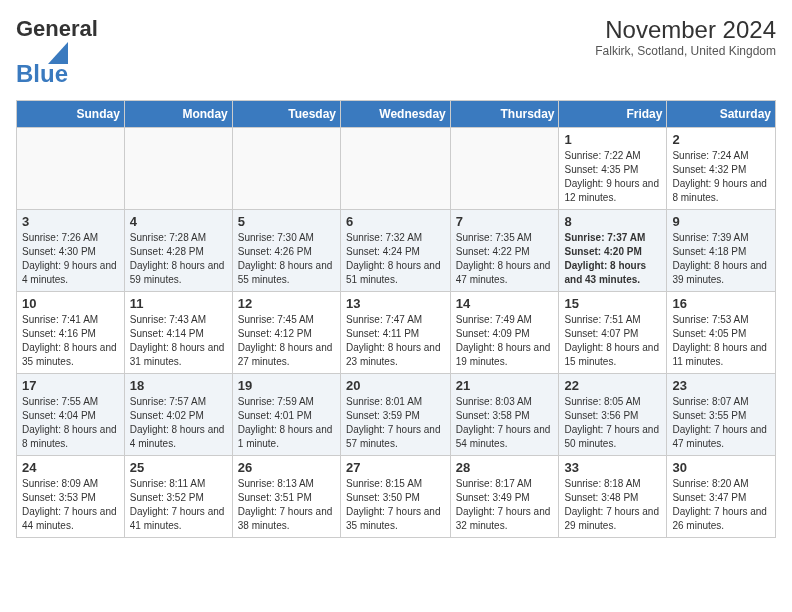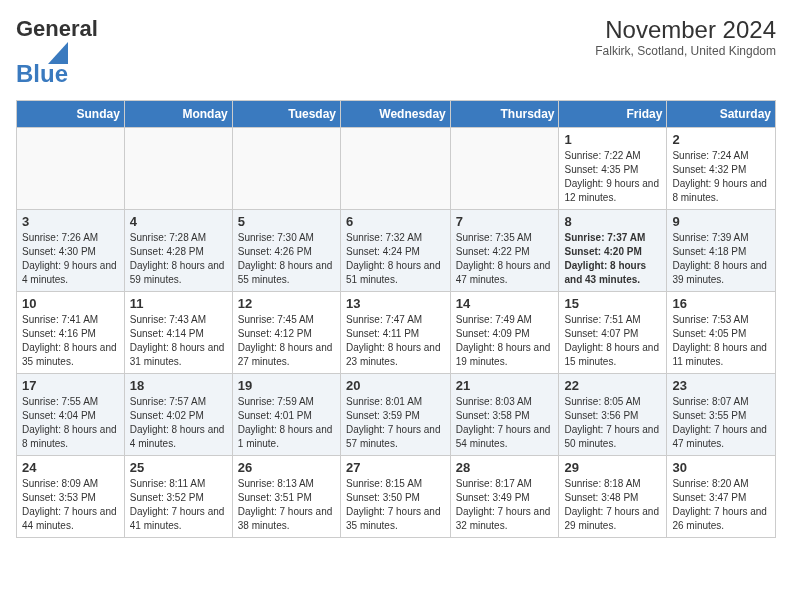--- a/index.html
+++ b/index.html
@@ -229,21 +229,21 @@
 Sunset: 3:50 PM
 Daylight: 7 hours and 35 minutes.</div>
           </td>
           <td class="day-cell">
             <div class="day-number">28</div>
             <div class="day-info" style="white-space: pre-line;">Sunrise: 8:17 AM
 Sunset: 3:49 PM
 Daylight: 7 hours and 32 minutes.</div>
           </td>
           <td class="day-cell">
-            <div class="day-number">29</div>
+            <div class="day-number">33</div>
             <div class="day-info" style="white-space: pre-line;">Sunrise: 8:18 AM
 Sunset: 3:48 PM
 Daylight: 7 hours and 29 minutes.</div>
           </td>
           <td class="day-cell">
             <div class="day-number">30</div>
             <div class="day-info" style="white-space: pre-line;">Sunrise: 8:20 AM
 Sunset: 3:47 PM
 Daylight: 7 hours and 26 minutes.</div>
           </td>

